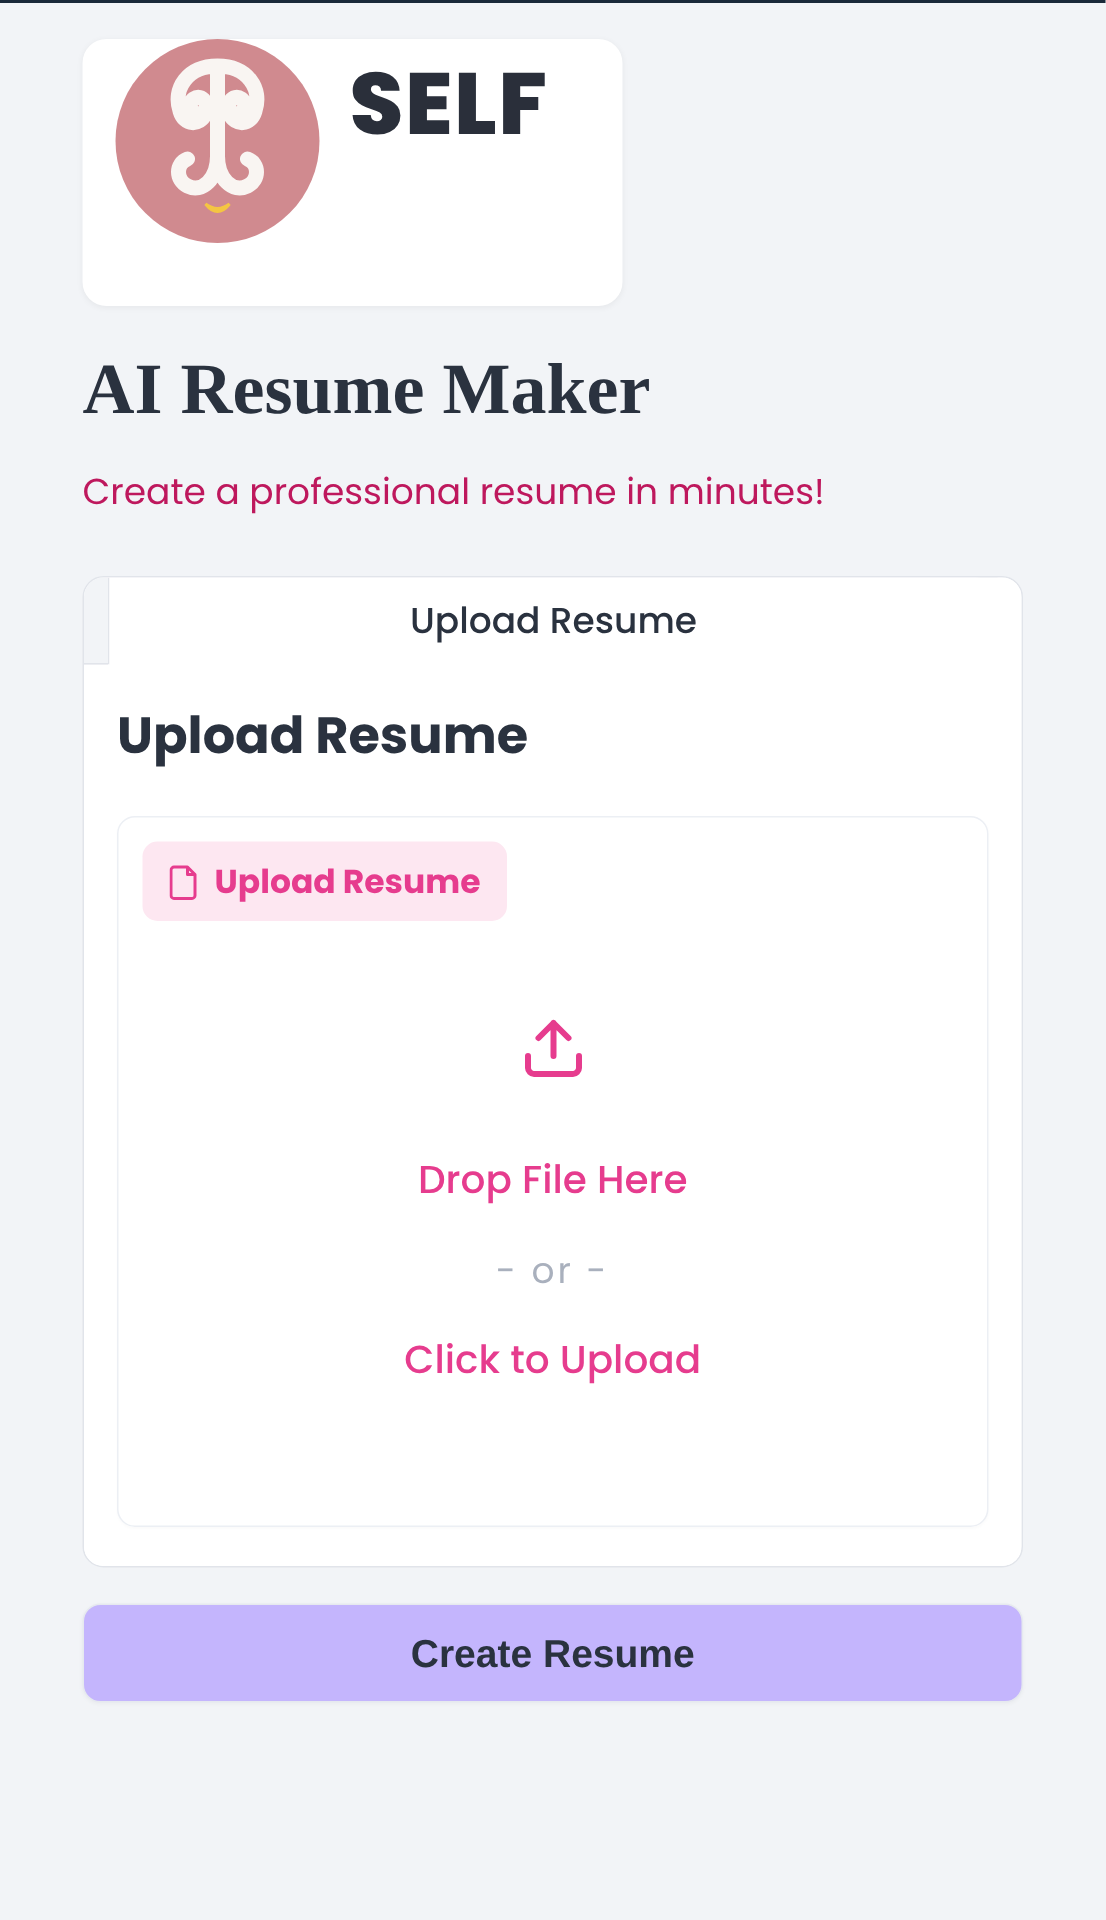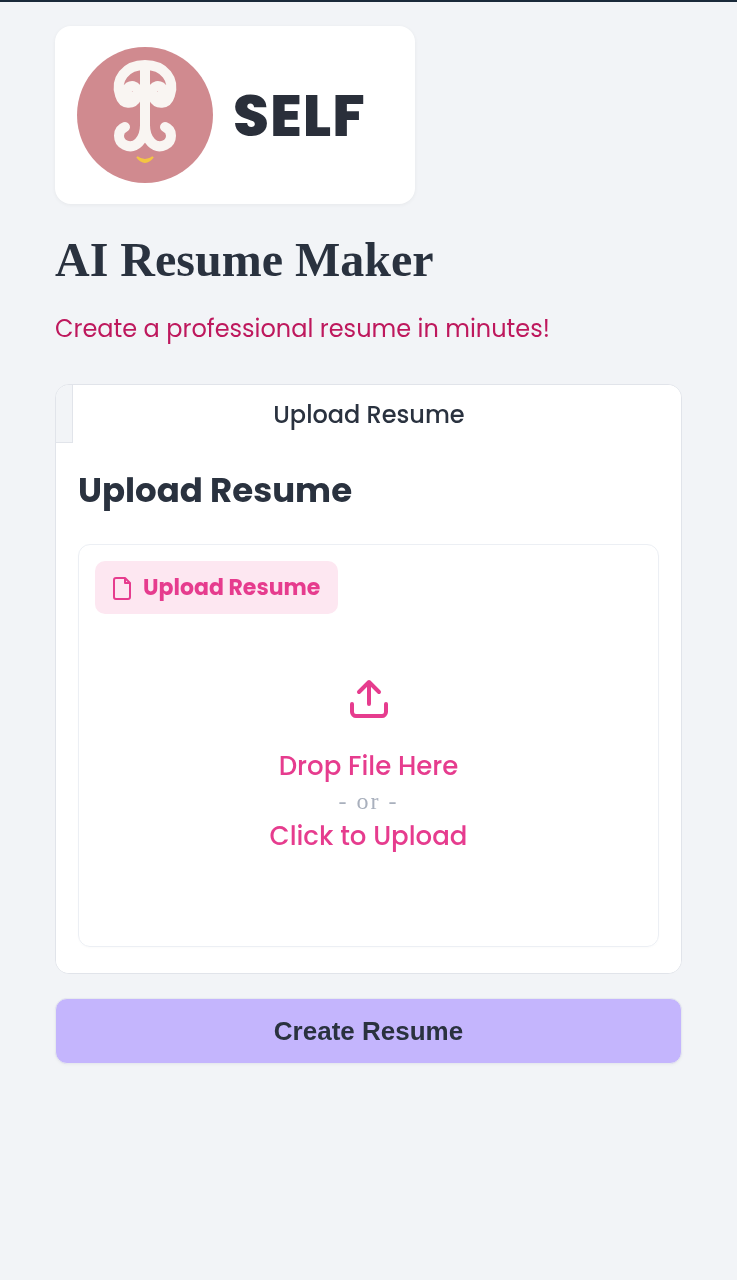--- a/index.html
+++ b/index.html
@@ -12,21 +12,21 @@
   body {
     padding: 24px 55px 0 55px;
     border-top: 2px solid #1a2a3a;
   }
   .logo-card {
     background: #ffffff;
     border-radius: 16px;
     width: 360px;
     height: 178px;
     display: flex;
-    align-items: center;
+    align-items: flex-start;
     padding-left: 22px;
     gap: 20px;
     box-shadow: 0 1px 4px rgba(0,0,0,0.05);
     margin-bottom: 28px;
   }
   .logo-circle {
     width: 136px;
     height: 136px;
     border-radius: 50%;
     background: #d08a8f;
@@ -129,36 +129,35 @@
     font-weight: 700;
     padding: 10px 18px;
     border-radius: 10px;
     margin-bottom: 60px;
   }
   .pill-label svg { display: block; }
   .drop-area {
     display: flex;
     flex-direction: column;
     align-items: center;
-    gap: 2px;
+    gap: 23px;
     cursor: pointer;
   }
   .upload-icon {
     margin-bottom: 18px;
   }
   .drop-text {
     font-size: 26px;
     color: #e63c8e;
     font-weight: 500;
   }
   .or-text {
     font-size: 24px;
     color: #a9b0bd;
     letter-spacing: 2px;
-    font-family: Liberation Serif, serif;
   }
   .create-button {
     margin-top: 24px;
     width: 100%;
     height: 66px;
     background: #c4b5fd;
     border: 1px solid #e6e9ef;
     border-radius: 12px;
     font-size: 26px;
     font-weight: 700;

